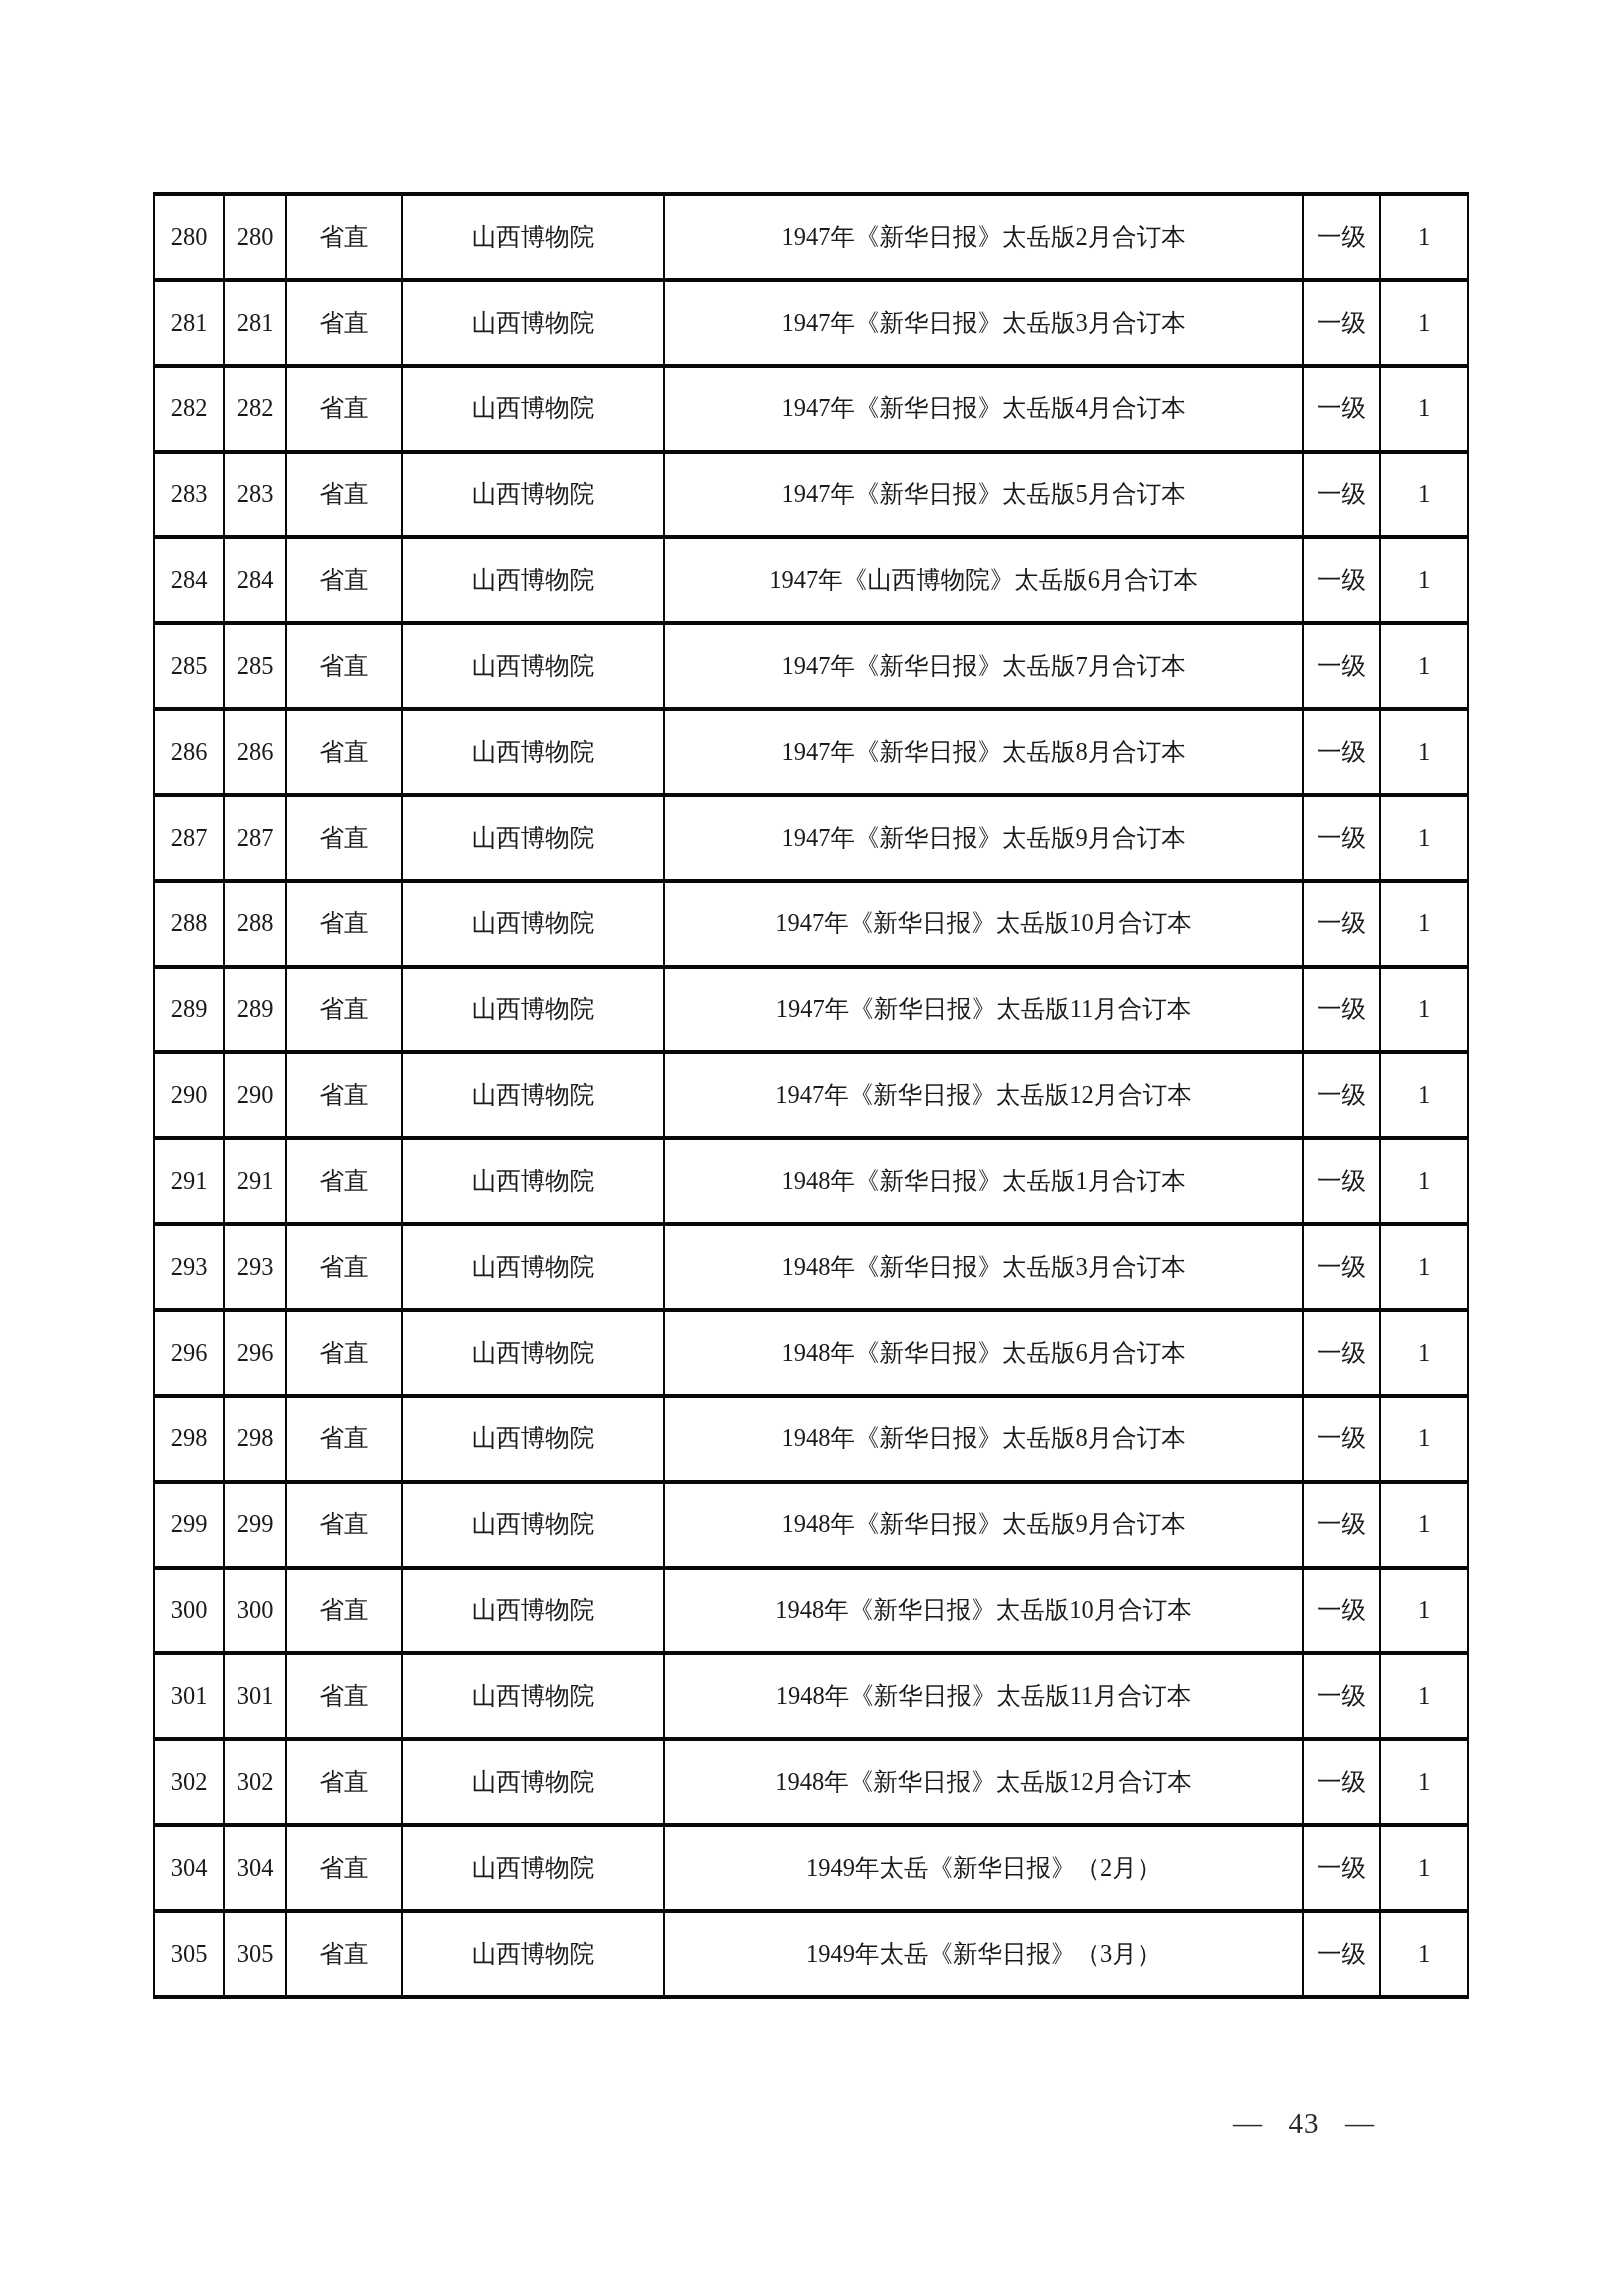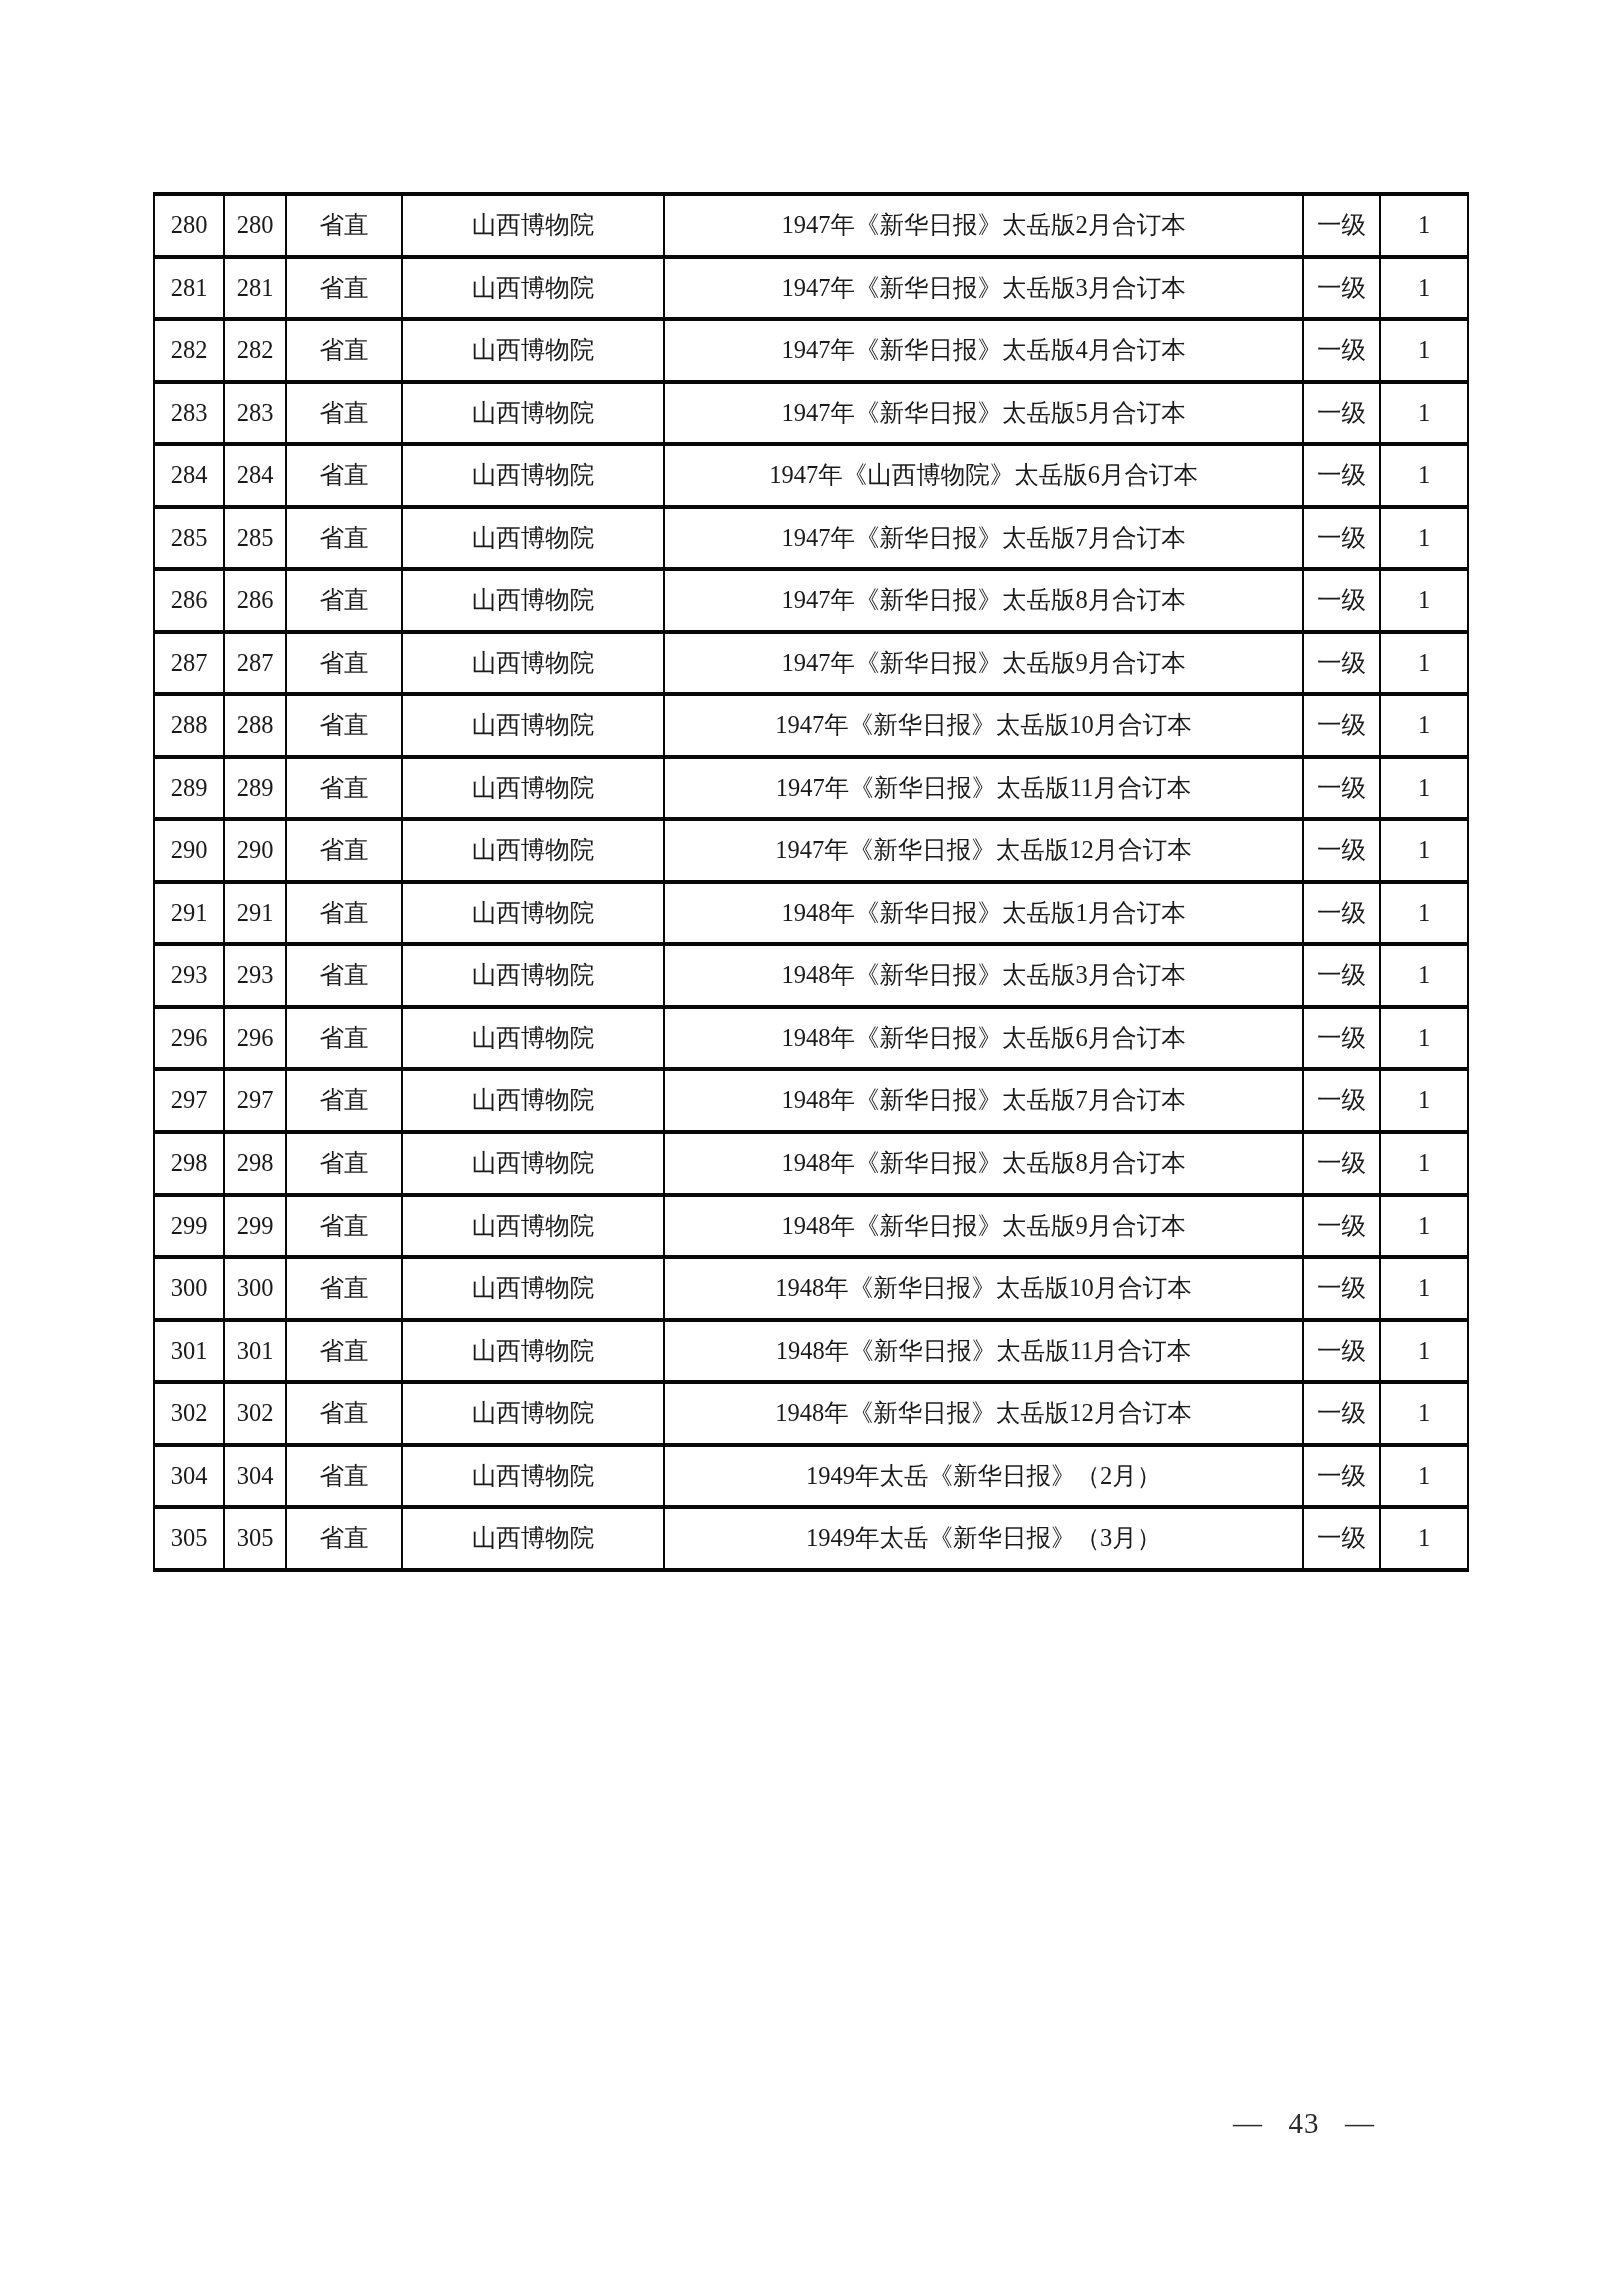--- a/index.html
+++ b/index.html
@@ -12,21 +12,21 @@
     width: 1620px;
     height: 2292px;
     font-family: "Liberation Serif", "DejaVu Serif", serif;
     color: #1a1a1a;
   }
   .doc-table {
     position: absolute;
     left: 153px;
     top: 192px;
     width: 1313px;
-    height: 1380px;
+    height: 1807px;
     border-collapse: collapse;
     table-layout: fixed;
   }
   .doc-table td {
     border: 2.9px solid #080808;
     border-top-width: 4.9px;
     border-bottom-width: 4.9px;
     text-align: center;
     vertical-align: middle;
     font-size: 24.5px;
@@ -182,29 +182,20 @@
       <tr>
         <td>296</td>
         <td>296</td>
         <td>省直</td>
         <td>山西博物院</td>
         <td>1948年《新华日报》太岳版6月合订本</td>
         <td>一级</td>
         <td>1</td>
       </tr>
       <tr>
-        <td>297</td>
-        <td>297</td>
-        <td>省直</td>
-        <td>山西博物院</td>
-        <td>1948年《新华日报》太岳版7月合订本</td>
-        <td>一级</td>
-        <td>1</td>
-      </tr>
-      <tr>
         <td>298</td>
         <td>298</td>
         <td>省直</td>
         <td>山西博物院</td>
         <td>1948年《新华日报》太岳版8月合订本</td>
         <td>一级</td>
         <td>1</td>
       </tr>
       <tr>
         <td>299</td>

